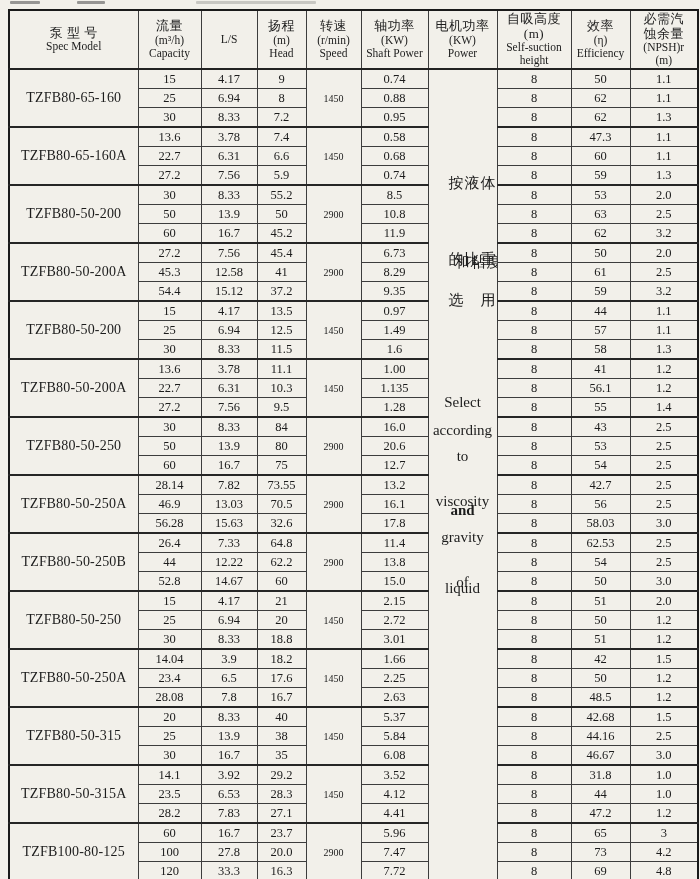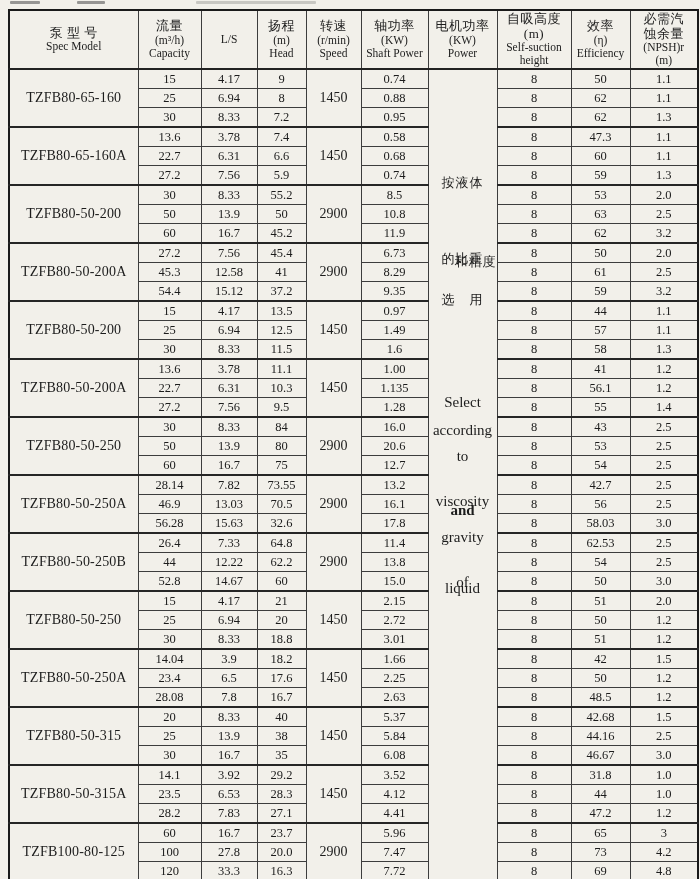--- a/index.html
+++ b/index.html
@@ -22,29 +22,29 @@
   th,td{
     border:1px solid #3d3d3d;
     text-align:center;vertical-align:middle;
     padding:0;overflow:hidden;
   }
   thead th{height:57px;font-weight:normal;border-bottom:2px solid #222;}
   .h-zh{font-size:13px;line-height:1.14;letter-spacing:.5px;}
   .h-en{font-size:11.5px;line-height:1.12;}
   td.data{height:18px;font-size:12.5px;}
   td.model{font-size:14px;letter-spacing:.2px;}
-  td.speed{font-size:14px;}
+  td.speed{font-size:10px;}
   tr.group-start td{border-top:2px solid #262626;}
   td.note{position:relative;}
   .note-line{
     position:absolute;left:0;right:0;
     transform:translateY(-50%);
     text-align:center;white-space:nowrap;
   }
-  .note-zh{font-size:13px;letter-spacing:1px;}
+  .note-zh{font-size:15px;letter-spacing:1px;text-align:right;}
   .note-en{font-size:15px;}
   
   col.c-model{width:129px;} col.c-cap{width:63px;} col.c-ls{width:56px;}
   col.c-head{width:49px;} col.c-speed{width:55px;} col.c-shaft{width:67px;}
   col.c-motor{width:69px;} col.c-suction{width:74px;} col.c-eff{width:59px;}
   col.c-npsh{width:68px;}
 </style>
 </head>
 <body>
 

